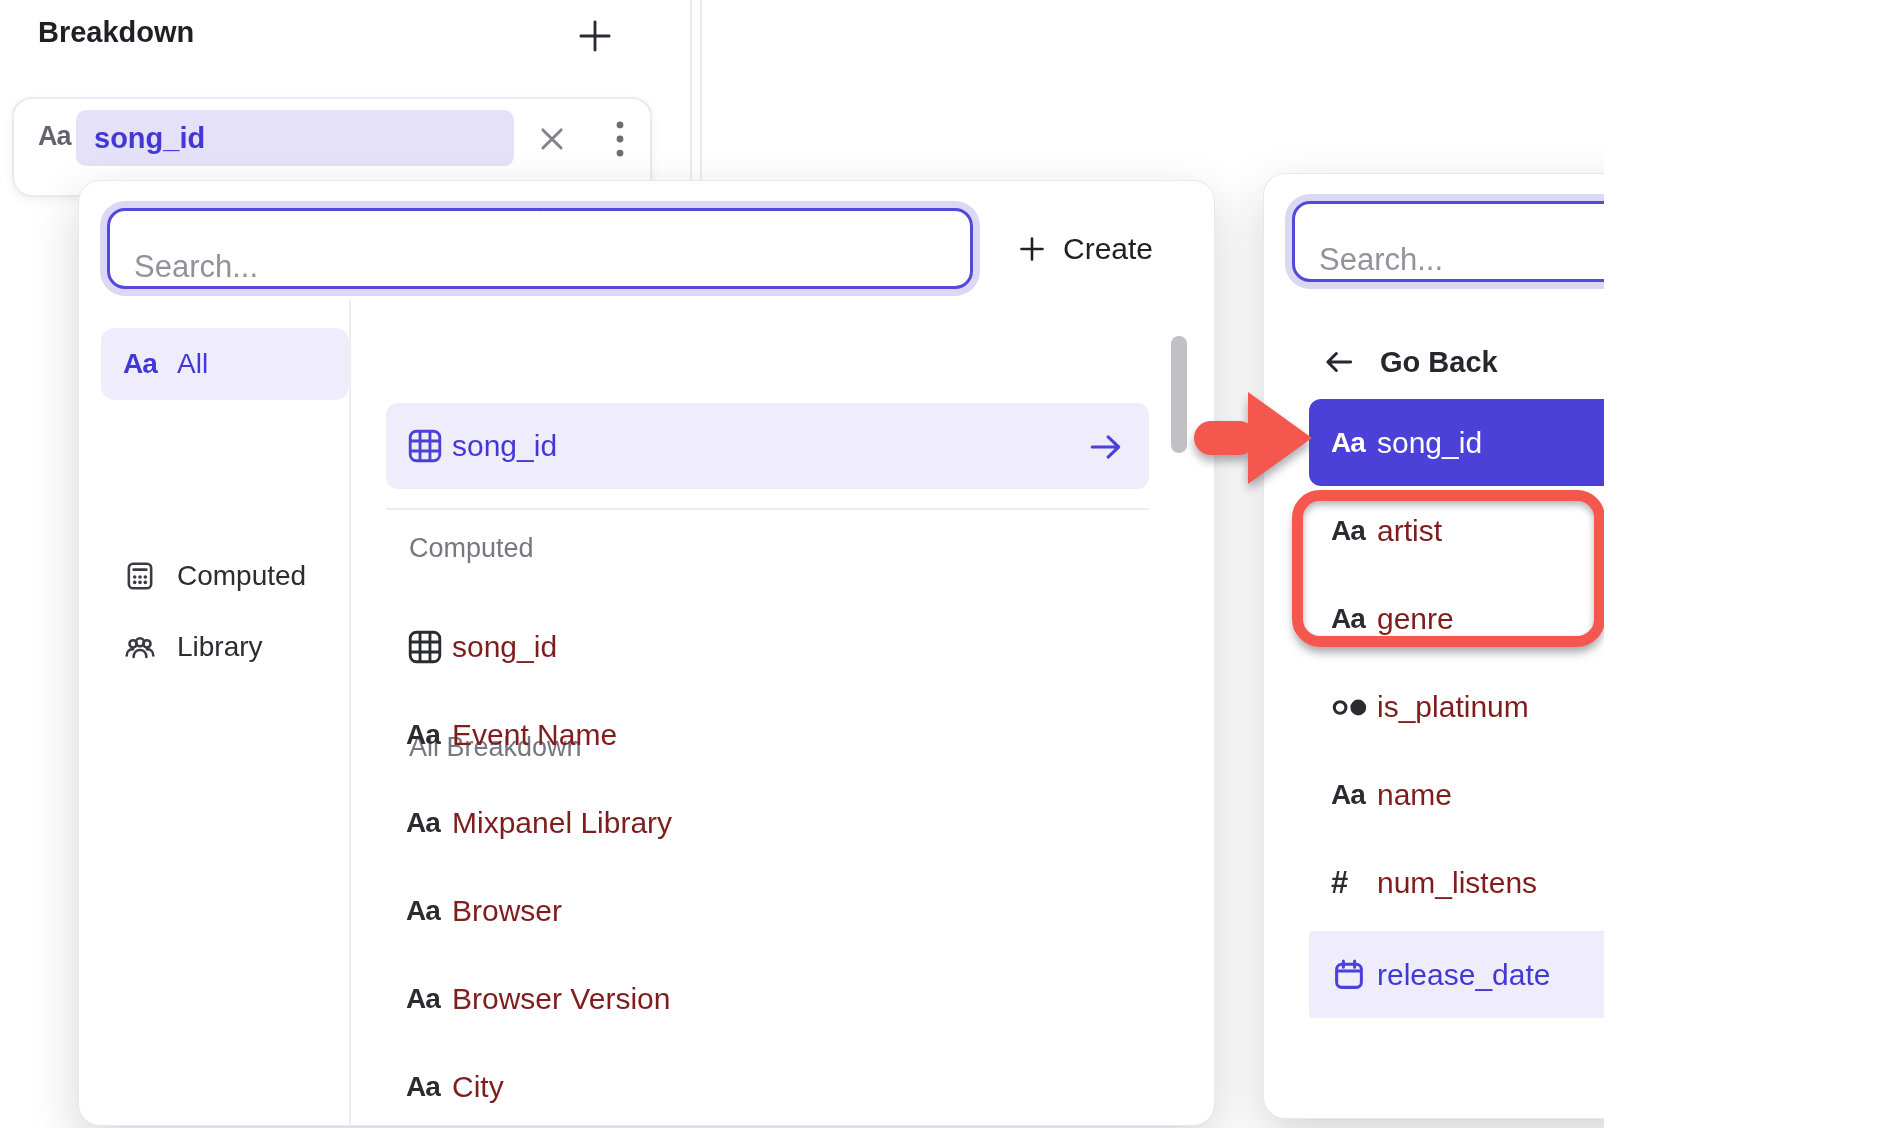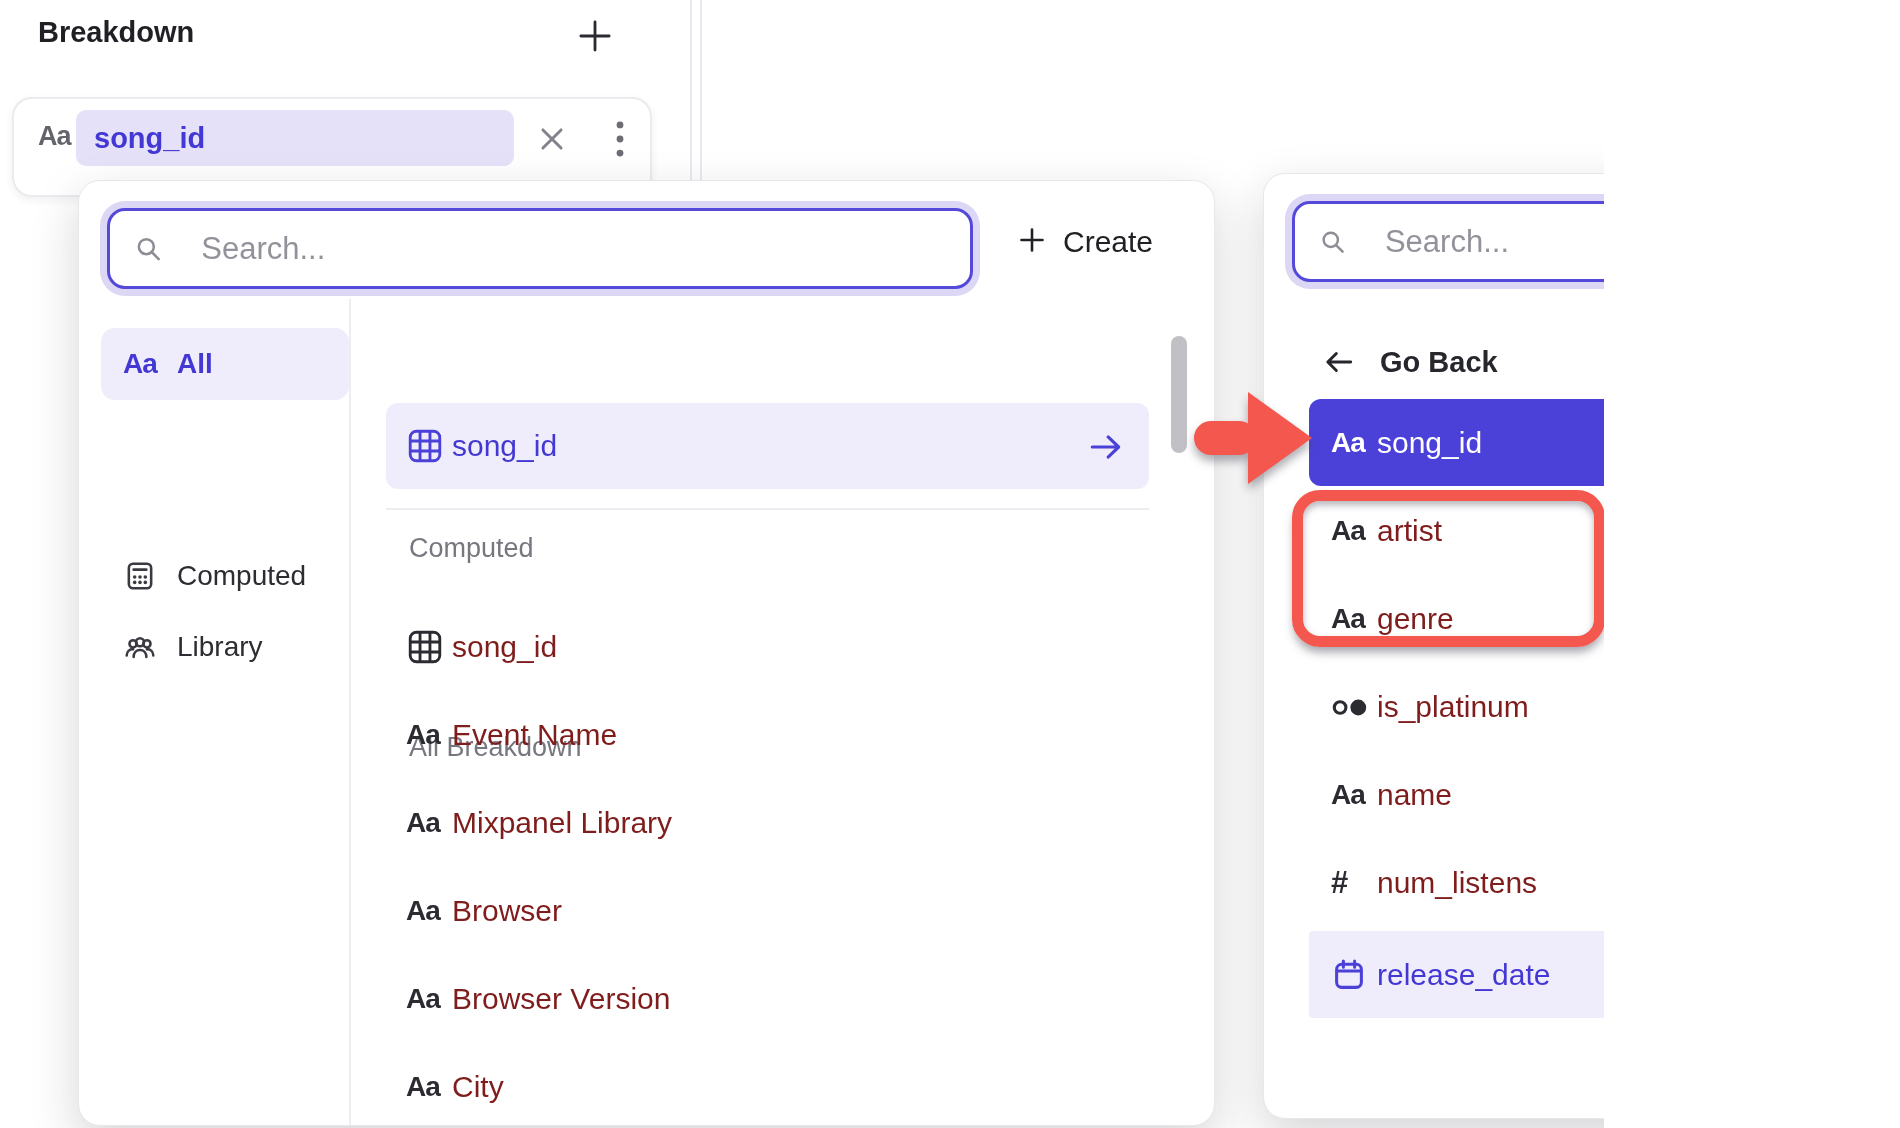--- a/index.html
+++ b/index.html
@@ -18,42 +18,42 @@
   .chip-pill{position:absolute;left:62px;top:11px;width:438px;height:56px;background:#e4e1f8;border-radius:10px;
              display:flex;align-items:center;padding-left:18px;box-sizing:border-box;}
   .chip-pill span{font-size:29px;font-weight:600;color:#4438d4;}
   .chip-x{position:absolute;left:518px;top:21px;width:40px;height:40px;border:none;background:transparent;cursor:pointer;padding:0;}
   .chip-kebab{position:absolute;left:588px;top:18px;width:36px;height:46px;border:none;background:transparent;cursor:pointer;padding:0;}
 
   
   .panel{position:absolute;background:#fff;border:1px solid #e7e7ec;border-radius:22px;
          box-shadow:0 18px 48px rgba(28,28,40,.18);z-index:2;}
   .search{position:absolute;display:flex;align-items:center;gap:36px;background:#fff;border:3px solid #5449d9;
-          border-radius:18px;box-shadow:0 0 0 7px #dbd7f5;padding:0 24px;box-sizing:border-box;height:81px;}
+          border-radius:18px;box-shadow:0 0 0 7px #dbd7f5;padding:0 24px;box-sizing:border-box;height:81px;flex-direction:column;}
   .search input{border:none;outline:none;font-size:31px;color:#33333a;width:100%;background:transparent;font-family:inherit;}
   .search ::placeholder,.search input::placeholder{color:#92929b;}
   .sec-head{position:absolute;font-size:27px;color:#77777f;}
   .row{display:flex;align-items:center;box-sizing:border-box;}
   .row .lbl{font-size:30px;font-weight:500;color:#7f1d1d;white-space:nowrap;}
   .aa{font-weight:700;font-size:28px;color:#2b2b32;letter-spacing:-1px;width:46px;flex-shrink:0;}
   .hash{font-weight:700;font-size:31px;color:#2b2b32;width:46px;flex-shrink:0;}
   .icn{width:46px;flex-shrink:0;display:flex;align-items:center;}
 
   
   #dropdown{left:78px;top:180px;width:1135px;height:944px;}
   #dd-search{left:28px;top:27px;width:866px;}
-  .create-btn{position:absolute;left:938px;top:44px;height:48px;display:flex;gap:16px;
+  .create-btn{position:absolute;left:938px;top:44px;height:48px;display:flex;align-items:center;gap:16px;
               border:none;background:transparent;cursor:pointer;padding:0;}
   .create-btn span{font-size:30px;font-weight:500;color:#202025;}
   .cat{position:absolute;left:22px;width:248px;height:72px;display:flex;align-items:center;padding-left:22px;
        box-sizing:border-box;border-radius:14px;cursor:pointer;}
   .cat .cicn{width:54px;flex-shrink:0;display:flex;align-items:center;}
   .cat .clbl{font-size:28px;font-weight:500;color:#2c2c33;}
   .cat.sel{background:#efedfb;}
-  .cat.sel .clbl{color:#4438d4;font-weight:700;}
+  .cat.sel .clbl{color:#4438d4;font-weight:400;}
   .cat.sel .aa{color:#4438d4;}
   #dd-vline{position:absolute;left:270px;top:118px;width:2px;height:826px;background:#ededf1;}
   .dd-row{position:absolute;left:307px;width:763px;height:88px;padding-left:20px;cursor:pointer;}
   .hl{background:#efedfb;border-radius:12px;}
   .dd-div{position:absolute;left:307px;top:327px;width:763px;height:2px;background:#ededf1;}
   .go-arrow{position:absolute;right:24px;top:25px;}
   .scroll-thumb{position:absolute;left:1092px;top:155px;width:16px;height:117px;border-radius:8px;background:#c0c0c5;cursor:pointer;}
 
   
   #detail{left:1263px;top:173px;width:630px;height:944px;}

